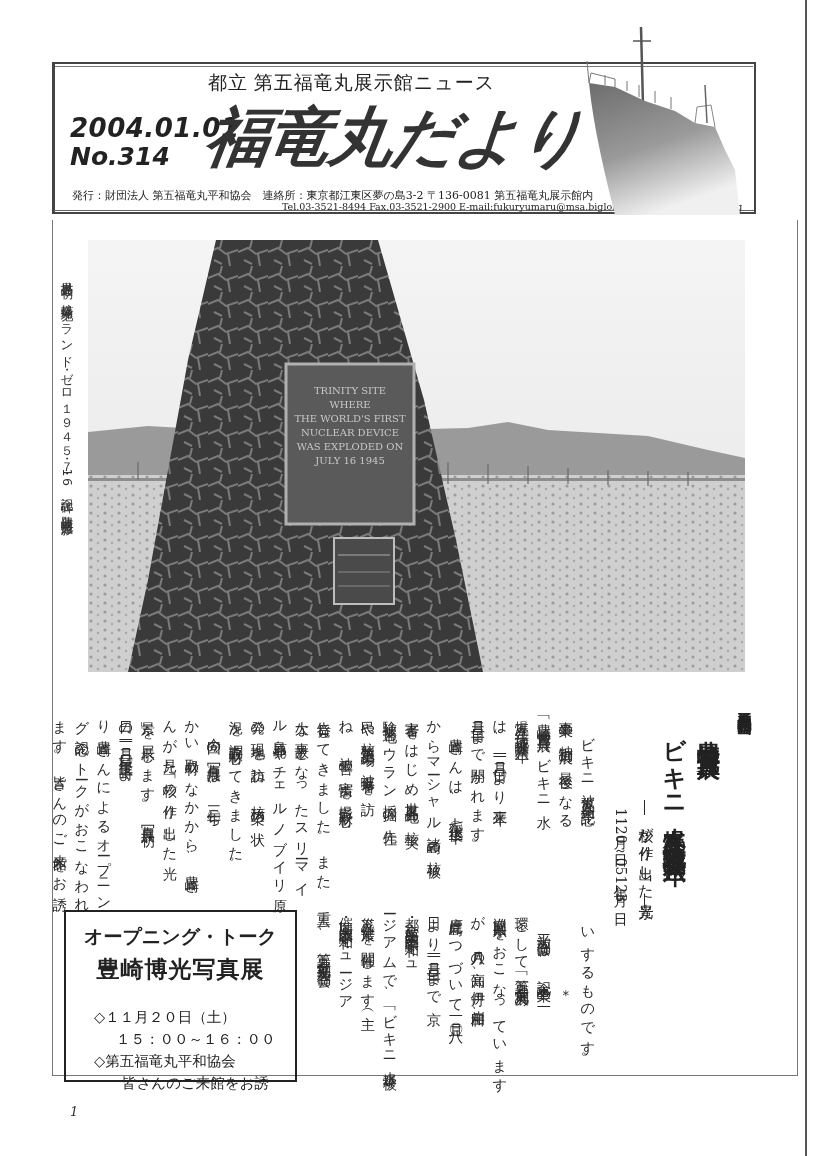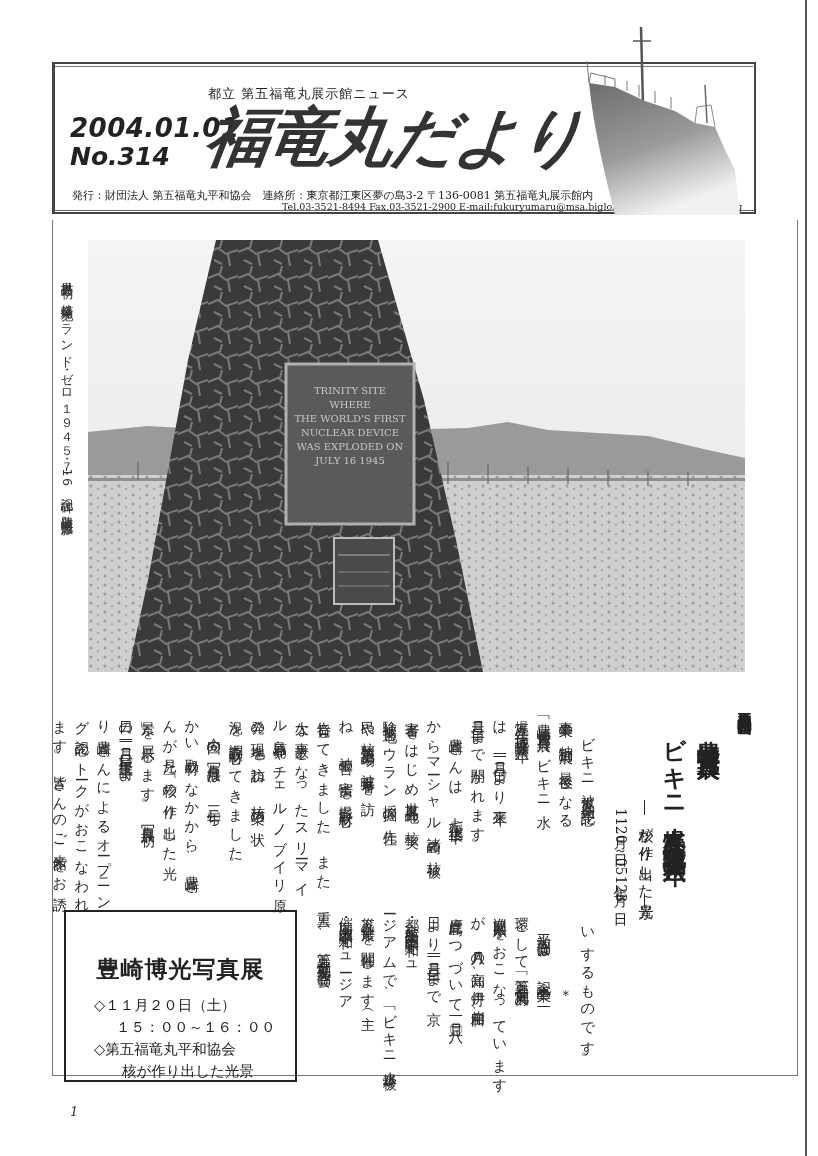--- a/index.html
+++ b/index.html
@@ -10,21 +10,21 @@
   .abs { position: absolute; }
 
   
   .outer-frame { left: 52px; top: 220px; width: 744px; height: 855px; border: 1px solid #777; border-top: none; }
   .right-rule { left: 805px; top: 0; width: 2px; height: 1156px; background: #555; }
 
   
   .masthead { left: 52px; top: 62px; width: 704px; height: 152px; border: 2px solid #444; border-left-width: 3px; box-sizing: border-box; }
   .masthead-inner-rule { left: 55px; top: 66px; width: 698px; height: 1px; background: #777; }
   .masthead-bottom-rule { left: 54px; top: 210px; width: 700px; height: 1px; background: #666; }
-  .subtitle { left: 208px; top: 85px; font-size: 13px; letter-spacing: 1px; color: #222; white-space: nowrap; }
+  .subtitle { left: 208px; top: 70px; font-size: 19px; letter-spacing: 1px; color: #222; white-space: nowrap; font-family: Liberation Serif, serif; }
   .issue-date { left: 70px; top: 113px; font-family: "DejaVu Sans", sans-serif; font-style: italic; font-weight: bold; font-size: 26px; color: #222; white-space: nowrap; letter-spacing: 0.5px; }
   .issue-no { left: 70px; top: 142px; font-family: "DejaVu Sans", sans-serif; font-style: italic; font-weight: bold; font-size: 25px; color: #222; white-space: nowrap; }
   .title { left: 200px; top: 94px; font-family: "DejaVu Serif", serif; font-size: 64px; font-style: italic; font-weight: bold; color: #333; letter-spacing: -2px; white-space: nowrap; transform: skewX(-8deg); transform-origin: left bottom; }
   .pub-line1 { left: 72px; top: 188px; font-size: 11px; white-space: nowrap; color: #222; }
   .pub-line2 { left: 282px; top: 201px; font-size: 9.5px; white-space: nowrap; color: #222; }
 
   
   .ship { left: 575px; top: 25px; width: 180px; height: 190px; }
 
   
@@ -40,21 +40,21 @@
   .dates { left: 612px; top: 808px; font-size: 14px; color: #222; letter-spacing: 0px; }
 
   .col { font-size: 14.3px; line-height: 21.9px; letter-spacing: 2.6px; color: #2a2a2a; }
   .col-top { top: 710px; height: 212px; }
   .col-bottom { top: 906px; height: 180px; }
 
   
   .info-box { left: 64px; top: 910px; width: 233px; height: 172px; border: 2.5px solid #222; box-sizing: border-box; font-family: "DejaVu Sans", sans-serif; }
   .info-title { position: absolute; left: 0; right: 0; top: 12px; text-align: center; font-size: 19px; font-weight: bold; letter-spacing: 0px; color: #222; }
   .info-sub { position: absolute; left: 0; right: 0; top: 42px; text-align: center; font-size: 23px; font-weight: bold; letter-spacing: 1px; color: #222; }
-  .info-line { position: absolute; font-size: 14.5px; color: #222; white-space: nowrap; }
+  .info-line { position: absolute; font-size: 14.5px; color: #222; white-space: nowrap; margin-top: 12px; }
 
   .page-number { left: 70px; top: 1104px; font-size: 13px; font-style: italic; color: #333; }
 </style>
 </head>
 <body>
 
 <div class="abs right-rule"></div>
 <div class="abs outer-frame"></div>
 
 <div class="abs masthead"></div>
@@ -177,20 +177,21 @@
 <div class="abs vert col col-bottom" style="left:466px; letter-spacing:1.6px">が、八月の高知、伊丹、岸和田、</div>
 <div class="abs vert col col-bottom" style="left:444px">鹿児島につづいて一〇月二八</div>
 <div class="abs vert col col-bottom" style="left:422px">日より一一月二三日まで京</div>
 <div class="abs vert col col-bottom" style="left:400px">都・立命館大学国際平和ミュ</div>
 <div class="abs vert col col-bottom" style="left:378px">ージアムで、「ビキニ水爆被</div>
 <div class="abs vert col col-bottom" style="left:356px">災五〇年展」を開催します（主</div>
 <div class="abs vert col col-bottom" style="left:334px">催・同大国際平和ミュージア</div>
 <div class="abs vert col col-bottom" style="left:312px">ム、第五福竜丸平和協会）。</div>
 
 <div class="abs info-box">
+  <div class="info-title">オープニング・トーク</div>
   <div class="info-sub">豊崎博光写真展</div>
   <div class="info-line" style="left:28px; top:84px">◇１１月２０日（土）</div>
   <div class="info-line" style="left:50px; top:106px">１５：００～１６：００</div>
   <div class="info-line" style="left:28px; top:128px">◇第五福竜丸平和協会</div>
-  <div class="info-line" style="left:56px; top:150px">核が作り出した光景</div>
+  <div class="info-line" style="left:56px; top:150px">皆さんのご来館をお誘</div>
 </div>
 
 <div class="abs page-number">1</div>
 
 </body></html>

